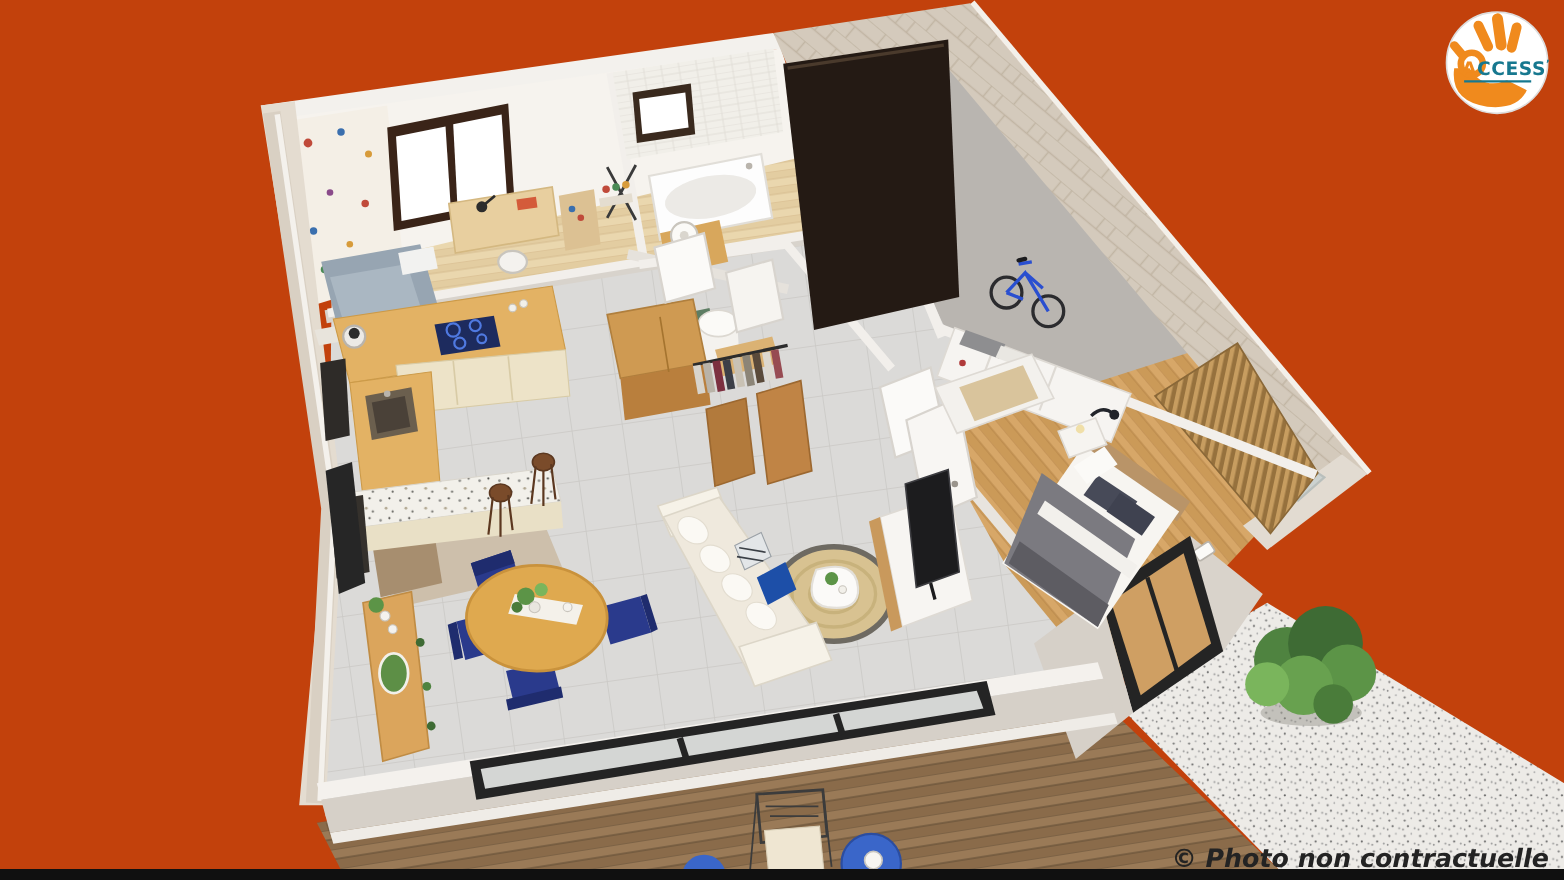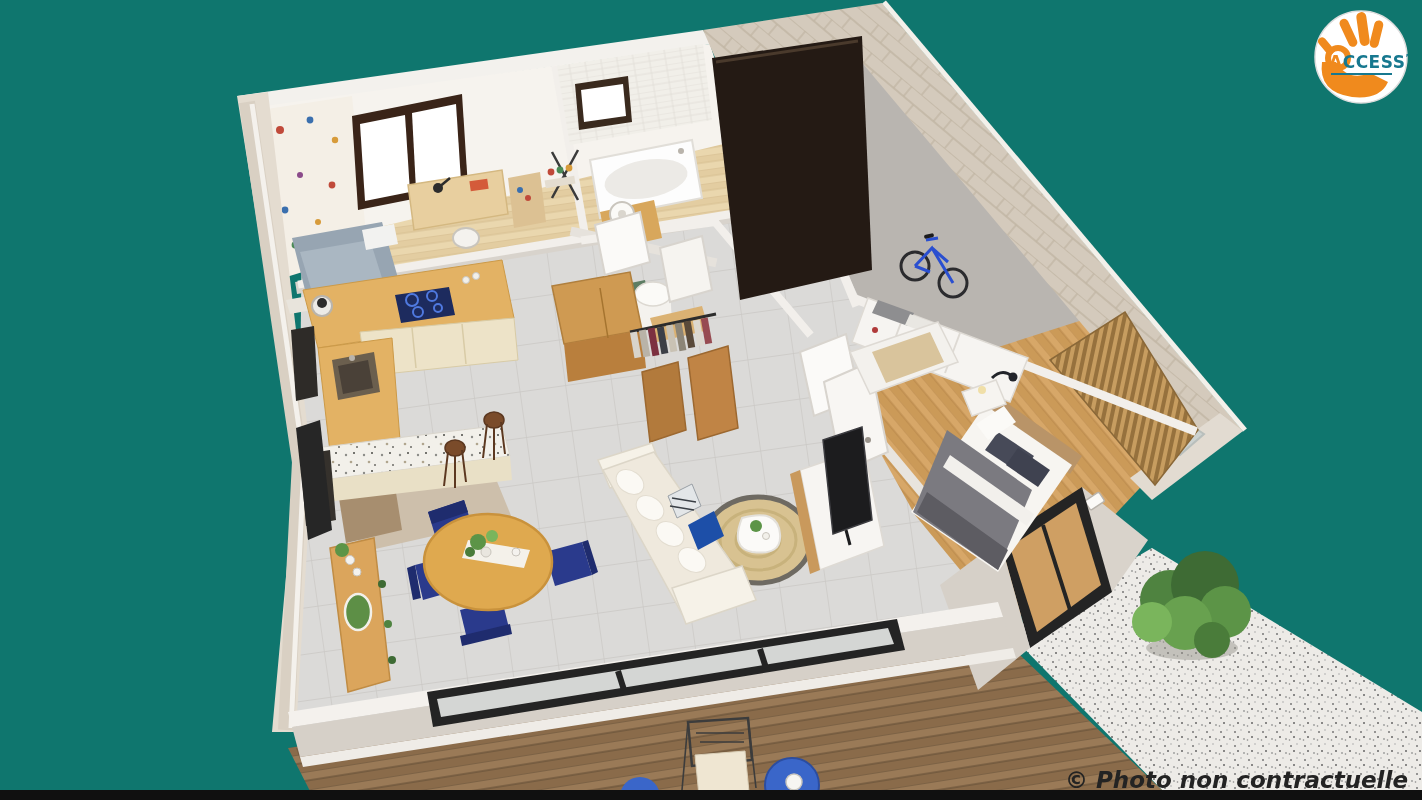--- a/index.html
+++ b/index.html
@@ -1,16 +1,16 @@
 <!DOCTYPE html>
 <html><head>
 <meta charset="utf-8">
 <style>
   html,body{margin:0;padding:0;background:#ffffff;}
-  .stage{position:relative;width:1422px;height:800px;background:#0f766e;overflow:hidden;
+  .stage{position:relative;width:1422px;height:800px;background:#c2410c;overflow:hidden;
          font-family:"DejaVu Sans", sans-serif;}
   .stage svg{position:absolute;left:0;top:0;}
   .caption{font-style:italic;font-weight:bold;}
 </style>
 </head>
 <body>
 
 <div class="stage">
 <svg width="1422" height="800" viewBox="0 0 1422 800">
   <defs>

